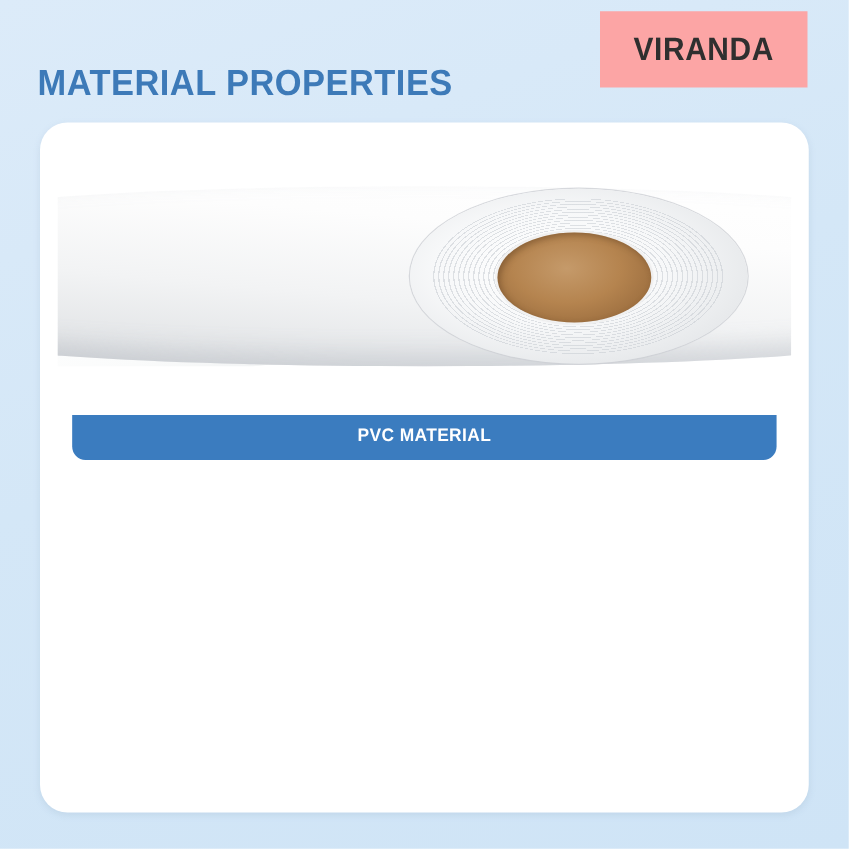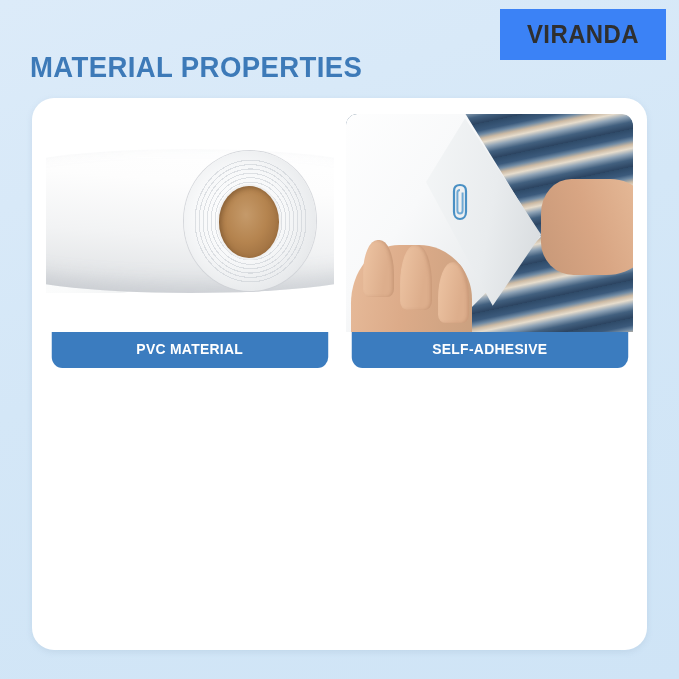--- a/index.html
+++ b/index.html
@@ -18,24 +18,24 @@
     position: relative;
     width: 679px;
     height: 679px;
     box-sizing: border-box;
   }
 
   
   .logo-box {
     position: absolute;
     top: 9px;
-    left: 500px;
+    left: 480px;
     width: 166px;
-    height: 51px;
-    background: #3b82f6;
+    height: 61px;
+    background: #fca5a5;
     display: flex;
     align-items: center;
     justify-content: center;
   }
   .logo-text {
     font-size: 26px;
     font-weight: bold;
     letter-spacing: 0.5px;
     color: #2f2f2f;
     font-family: "Liberation Sans", sans-serif;
@@ -65,21 +65,21 @@
     height: 552px;
     background: #ffffff;
     border-radius: 22px;
     box-sizing: border-box;
     padding: 16px 14px 14px 14px;
     box-shadow: 0 2px 6px rgba(120,150,180,0.18);
   }
 
   .grid {
     display: grid;
-    grid-template-columns: repeat(2, 1fr);
+    grid-template-columns: repeat(1, 1fr);
     grid-template-rows: repeat(2, 1fr);
     gap: 14px 12px;
     width: 100%;
     height: 100%;
   }
 
   .card {
     position: relative;
     border-radius: 11px;
     overflow: hidden;
@@ -461,36 +461,19 @@
           <div class="pvc-sheet"></div>
           <div class="pvc-roll"></div>
           <div class="pvc-end"></div>
           <div class="pvc-rings"></div>
           <div class="pvc-core"></div>
         </div>
         <div class="label">PVC MATERIAL</div>
       </div>
 
 
-      <div class="card">
-        <div class="photo">
-          <div class="adh-bg"></div>
-          <div class="hand-r"></div>
-          <div class="adh-backing"></div>
-          <div class="adh-fold"></div>
-          <svg class="clip-icon" viewBox="0 0 22 46">
-            <path d="M11 6 C7 6 5 8.5 5 12 L5 33 C5 37 7.5 40 11 40 C14.5 40 17 37 17 33 L17 12 C17 8.5 15 6 11 6 Z" fill="none" stroke="#4a90c4" stroke-width="2.2"></path>
-            <path d="M11 11 C9.3 11 8.4 12.2 8.4 13.6 L8.4 31.5 C8.4 33.3 9.4 34.6 11 34.6 C12.6 34.6 13.6 33.3 13.6 31.5 L13.6 13.6" fill="none" stroke="#6fa9d4" stroke-width="2"></path>
-          </svg>
-          <div class="hand-l"></div>
-          <div class="finger" style="left:6%; bottom:16%; width:11%; height:26%;"></div>
-          <div class="finger" style="left:19%; bottom:10%; width:11%; height:30%;"></div>
-          <div class="finger" style="left:32%; bottom:4%; width:11%; height:28%;"></div>
-        </div>
-        <div class="label">SELF-ADHESIVE</div>
-      </div>
 
 
 
 
     </div>
   </div>
 </div>
 
 </body></html>

